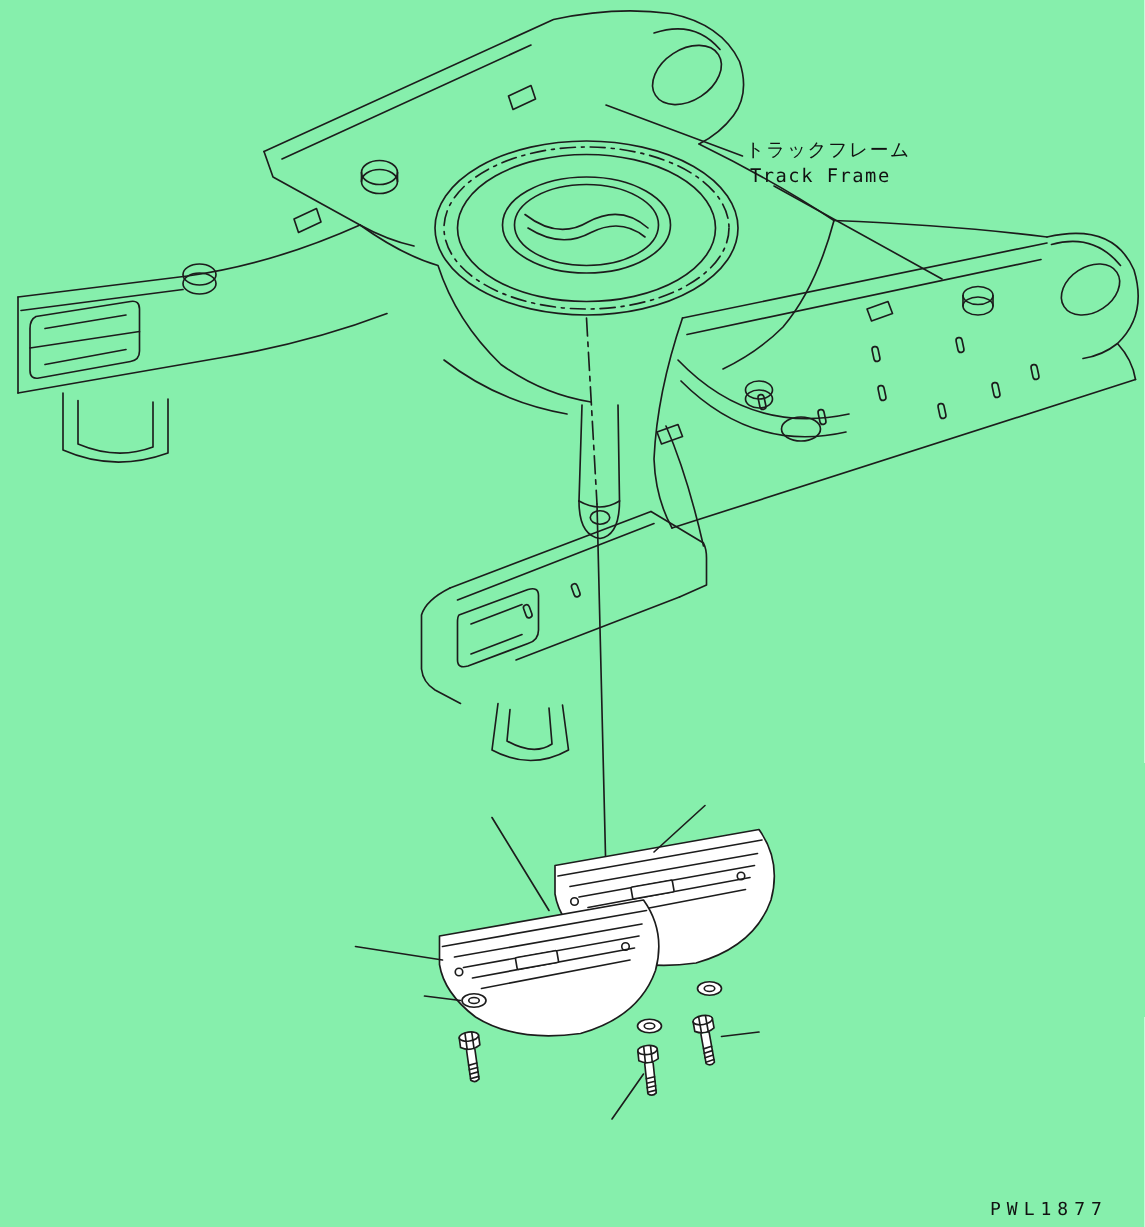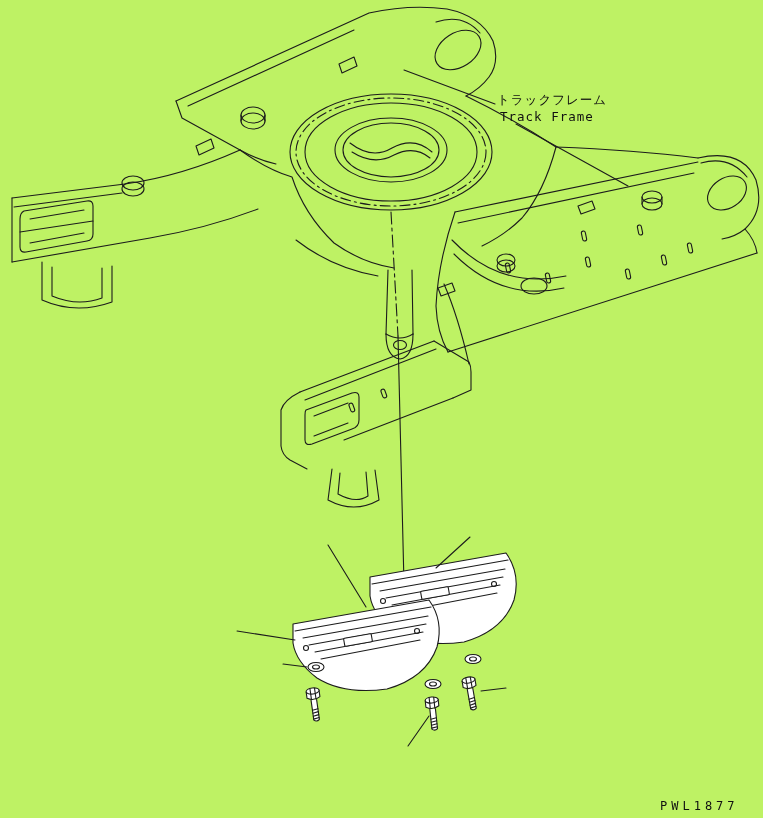--- a/index.html
+++ b/index.html
@@ -1,20 +1,20 @@
 <!DOCTYPE html>
 <html><head>
 <meta charset="utf-8">
 <style>
   html, body { margin: 0; padding: 0; background: #fff; }
   .page {
     position: relative;
     width: 763px;
     height: 818px;
-    background: #bef264;
+    background: #86efac;
     font-family: "DejaVu Sans", sans-serif;
     overflow: hidden;
   }
   svg.diagram { position: absolute; left: 0; top: 0; }
   .t-label {
     font-family: "DejaVu Sans Mono", "Liberation Mono", monospace;
     font-size: 12.5px;
     letter-spacing: 1px;
     fill: #111;
   }

